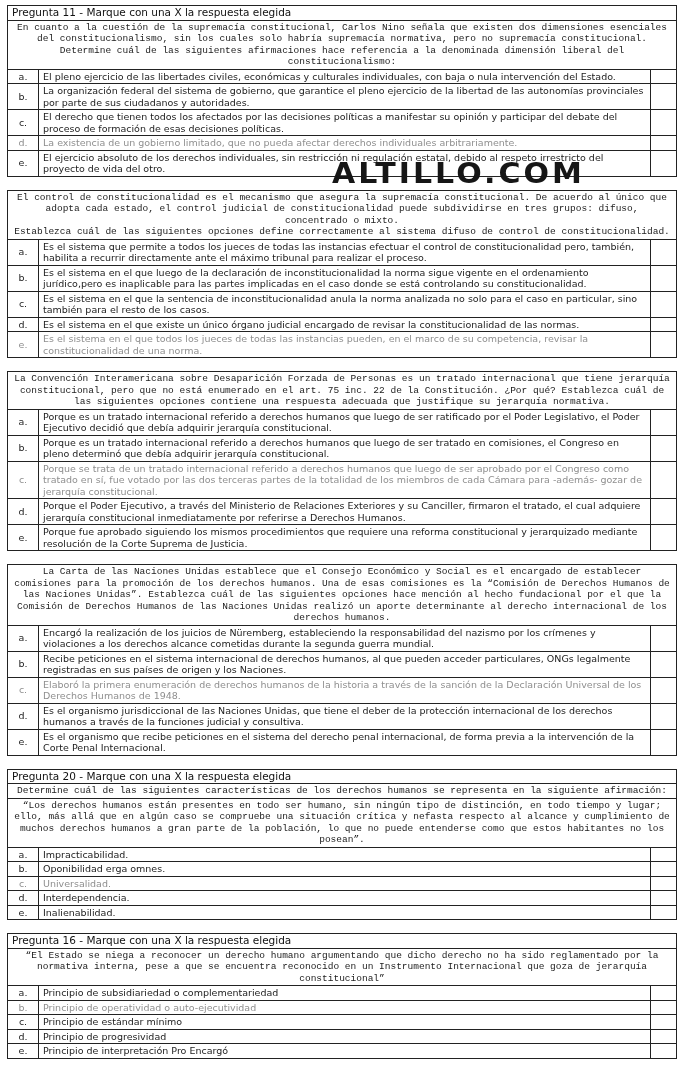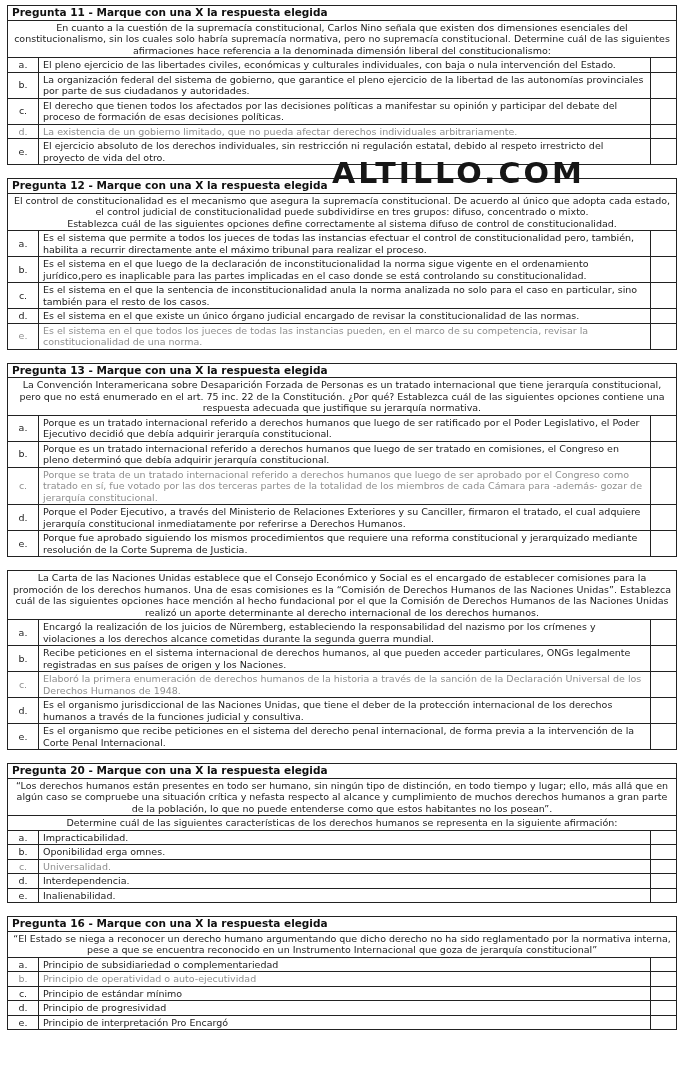--- a/index.html
+++ b/index.html
@@ -15,24 +15,24 @@
     margin:0 0 13px 0;
   }
   table.q td {
     border:1px solid #222222;
     padding:1px 4px;
     line-height:11.5px;
     vertical-align:middle;
     overflow:hidden;
   }
   td.hdr {
-    font-weight:bold; font-size:10.5px; line-height:13px;
+    font-weight:normal; font-size:10.5px; line-height:13px;
     padding:2px 5px; text-align:left; color:#111;
   }
-  td.intro { text-align:center; padding:2px 6px; }
+  td.intro { text-align:center; padding:2px 6px;font-family:Liberation Mono, monospace; }
   td.intro div { margin:0; }
   col.c-letter { width:31px; }
   col.c-mark { width:26px; }
   td.letter { text-align:center; }
   td.mark { padding:0; }
   tr.dim td.letter, tr.dim td.otext { color:#8f8f8f; }
   .watermark {
     position:absolute; left:332px; top:156px;
     font-size:30px; font-weight:bold; letter-spacing:3px;
     color:#161616; white-space:nowrap; z-index:5;
@@ -86,23 +86,20 @@
       </tbody>
     </table>
     <table class="q">
       <colgroup>
         <col class="c-letter">
         <col class="c-text">
         <col class="c-mark">
       </colgroup>
       <tbody>
         <tr>
-          <td colspan="3" class="hdr">Pregunta 12 - Marque con una X la respuesta elegida</td>
-        </tr>
-        <tr>
           <td colspan="3" class="intro">
             <div>El control de constitucionalidad es el mecanismo que asegura la supremacía constitucional. De acuerdo al único que adopta cada estado, el control judicial de constitucionalidad puede subdividirse en tres grupos: difuso, concentrado o mixto.</div>
             <div>Establezca cuál de las siguientes opciones define correctamente al sistema difuso de control de constitucionalidad.</div>
           </td>
         </tr>
         <tr class="opt">
           <td class="letter">a.</td>
           <td class="otext">Es el sistema que permite a todos los jueces de todas las instancias efectuar el control de constitucionalidad pero, también, habilita a recurrir directamente ante el máximo tribunal para realizar el proceso.</td>
           <td class="mark"></td>
         </tr>
@@ -129,23 +126,20 @@
       </tbody>
     </table>
     <table class="q">
       <colgroup>
         <col class="c-letter">
         <col class="c-text">
         <col class="c-mark">
       </colgroup>
       <tbody>
         <tr>
-          <td colspan="3" class="hdr">Pregunta 13 - Marque con una X la respuesta elegida</td>
-        </tr>
-        <tr>
           <td colspan="3" class="intro">
             <div>La Convención Interamericana sobre Desaparición Forzada de Personas es un tratado internacional que tiene jerarquía constitucional, pero que no está enumerado en el art. 75 inc. 22 de la Constitución. ¿Por qué? Establezca cuál de las siguientes opciones contiene una respuesta adecuada que justifique su jerarquía normativa.</div>
           </td>
         </tr>
         <tr class="opt">
           <td class="letter">a.</td>
           <td class="otext">Porque es un tratado internacional referido a derechos humanos que luego de ser ratificado por el Poder Legislativo, el Poder Ejecutivo decidió que debía adquirir jerarquía constitucional.</td>
           <td class="mark"></td>
         </tr>
         <tr class="opt">
@@ -214,26 +208,26 @@
         <col class="c-letter">
         <col class="c-text">
         <col class="c-mark">
       </colgroup>
       <tbody>
         <tr>
           <td colspan="3" class="hdr">Pregunta 20 - Marque con una X la respuesta elegida</td>
         </tr>
         <tr>
           <td colspan="3" class="intro">
+            <div>Determine cuál de las siguientes características de los derechos humanos se representa en la siguiente afirmación:</div>
+          </td>
+        </tr>
+        <tr>
+          <td colspan="3" class="intro">
             <div>“Los derechos humanos están presentes en todo ser humano, sin ningún tipo de distinción, en todo tiempo y lugar; ello, más allá que en algún caso se compruebe una situación crítica y nefasta respecto al alcance y cumplimiento de muchos derechos humanos a gran parte de la población, lo que no puede entenderse como que estos habitantes no los posean”.</div>
-          </td>
-        </tr>
-        <tr>
-          <td colspan="3" class="intro">
-            <div>Determine cuál de las siguientes características de los derechos humanos se representa en la siguiente afirmación:</div>
           </td>
         </tr>
         <tr class="opt">
           <td class="letter">a.</td>
           <td class="otext">Impracticabilidad.</td>
           <td class="mark"></td>
         </tr>
         <tr class="opt">
           <td class="letter">b.</td>
           <td class="otext">Oponibilidad erga omnes.</td>

